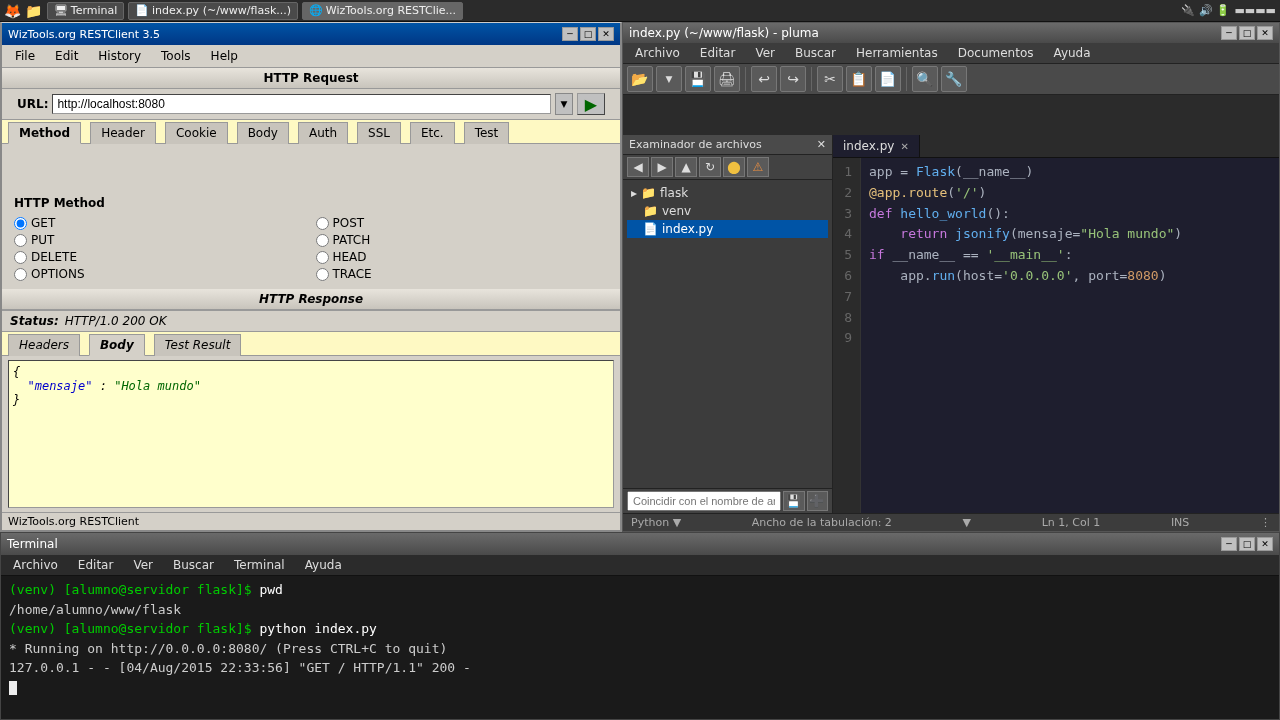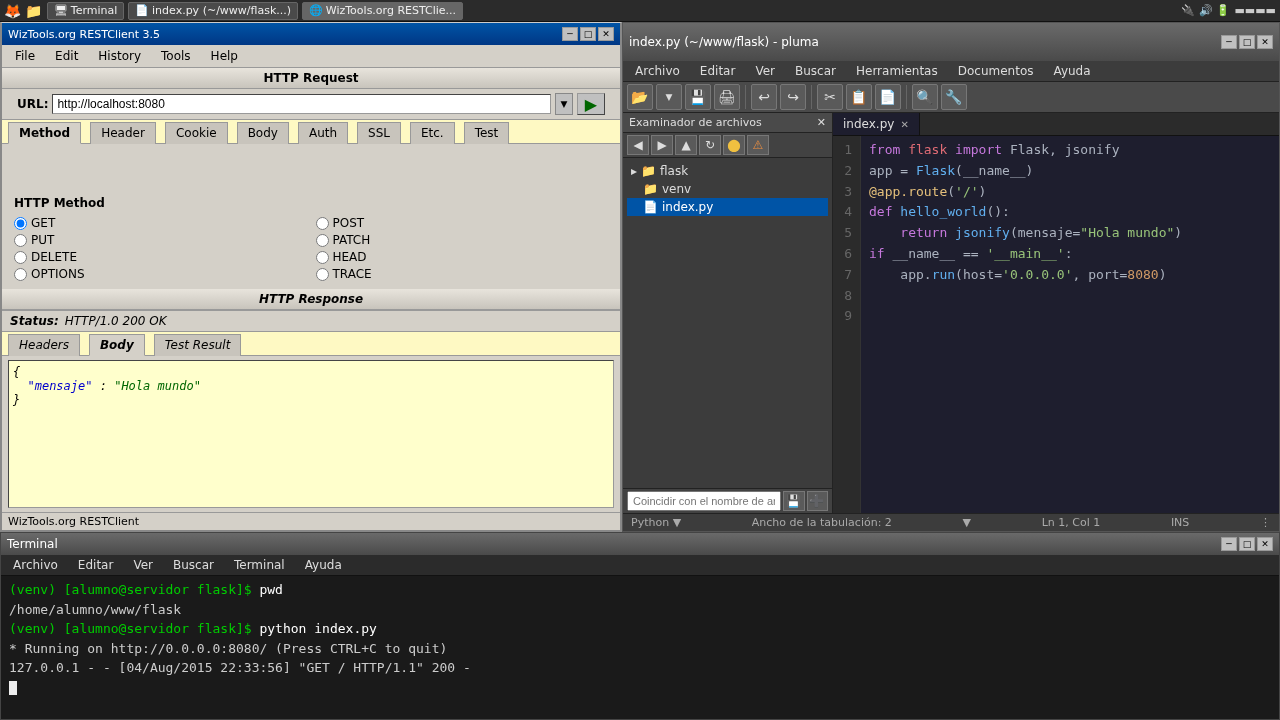--- a/index.html
+++ b/index.html
@@ -140,41 +140,41 @@
     .editor-window {
       flex: 1;
       background: #2b2b2b;
       display: flex;
       flex-direction: column;
       border: 1px solid #555;
     }
     .editor-titlebar {
       display: flex; align-items: center; justify-content: space-between;
       background: linear-gradient(to bottom, #6a6a6a, #4a4a4a);
-      color: white; padding: 2px 6px; height: 38px;
+      color: white; padding: 2px 6px; height: 20px;
     }
     .editor-menubar {
       display: flex; background: #3c3c3c; border-bottom: 1px solid #222;
       padding: 1px 4px; gap: 4px;
     }
     .editor-menu { padding: 2px 8px; cursor: pointer; font-size: 12px; color: #ddd; }
 
     .editor-toolbar {
       display: flex; align-items: center; background: #4a4a4a;
       padding: 2px 4px; border-bottom: 1px solid #222; gap: 3px;
     }
     .toolbar-btn {
       width: 26px; height: 26px; background: #5a5a5a; border: 1px solid #777;
       cursor: pointer; display: flex; align-items: center; justify-content: center;
       font-size: 14px; color: #ddd; border-radius: 2px;
     }
     .toolbar-sep { width: 1px; height: 24px; background: #666; margin: 0 2px; }
 
     .editor-main {
-      display: flex; flex: 1; overflow: hidden;
+      display: flex; flex: 1; overflow: hidden; margin-top: 40px;
     }
 
     .file-browser {
       width: 210px; background: #3c3c3c; border-right: 1px solid #222;
       display: flex; flex-direction: column;
     }
     .file-browser-header {
       display: flex; align-items: center; justify-content: space-between;
       background: #4a4a4a; padding: 3px 6px; border-bottom: 1px solid #222;
       font-size: 11px; color: #ddd;
@@ -470,21 +470,20 @@
               <div>2</div>
               <div>3</div>
               <div>4</div>
             <div>5</div>
               <div>6</div>
               <div>7</div>
               <div>8</div>
               <div>9</div>
           </div>
           <div class="code-lines">
-            <div class="code-line"><span class="kw">from</span> <span class="kw2">flask</span> <span class="kw">import</span> Flask, jsonify</div>
             <div class="code-line">app = <span class="fn">Flask</span>(__name__)</div>
             <div class="code-line"></div>
             <div class="code-line"><span class="decorator">@app.route</span>(<span class="str">'/'</span>)</div>
             <div class="code-line"><span class="kw">def</span> <span class="fn">hello_world</span>():</div>
             <div class="code-line">    <span class="kw">return</span> <span class="fn">jsonify</span>(mensaje=<span class="str">"Hola mundo"</span>)</div>
             <div class="code-line"></div>
             <div class="code-line"><span class="kw">if</span> __name__ == <span class="str">'__main__'</span>:</div>
             <div class="code-line">    app.<span class="fn">run</span>(host=<span class="str">'0.0.0.0'</span>, port=<span class="num">8080</span>)</div>
           </div>
         </div>

